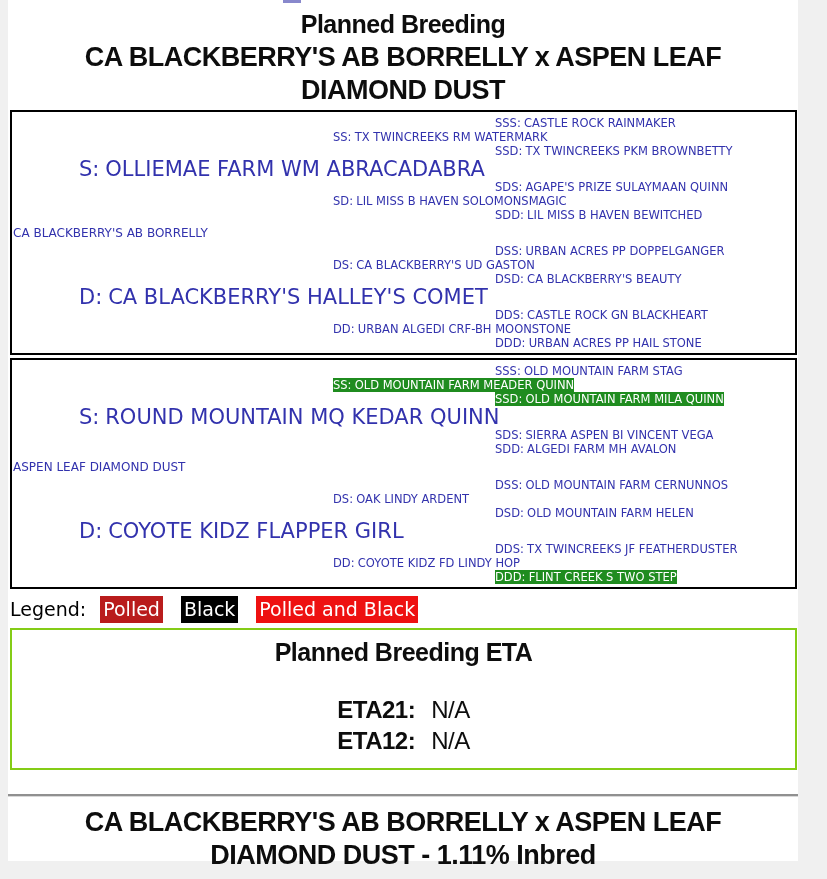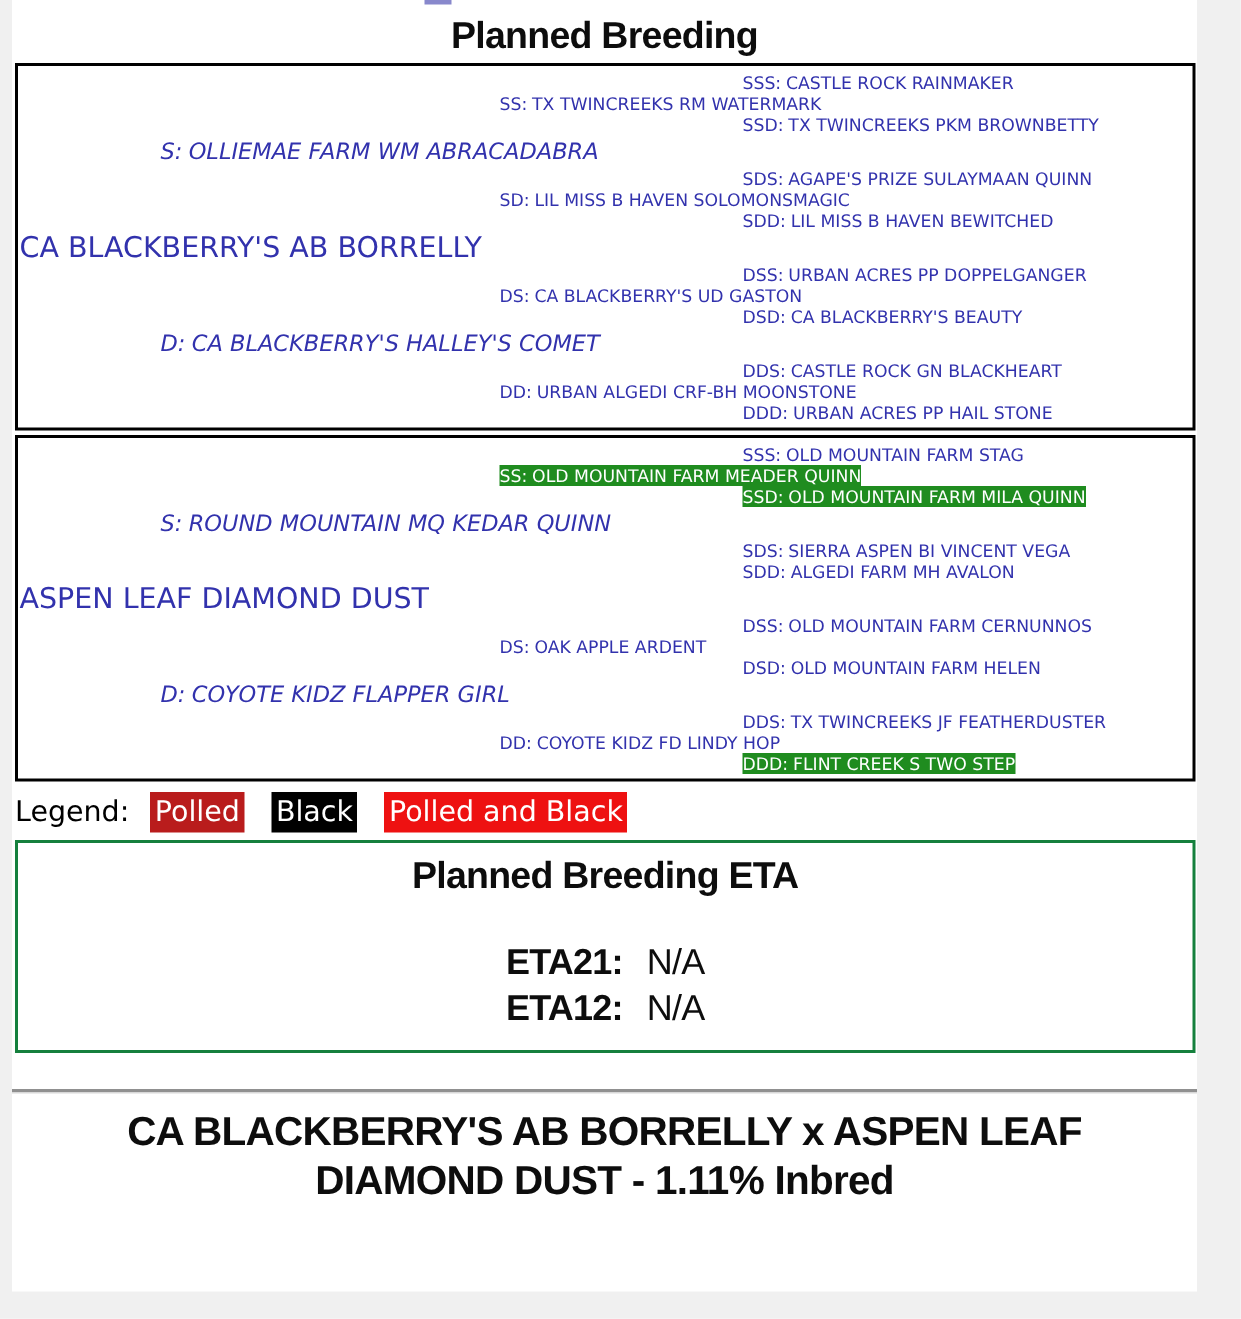--- a/index.html
+++ b/index.html
@@ -50,22 +50,22 @@
   .ped-box {
     margin: 3px 1px 0 2px;
     border: 2px solid #000;
     background: #fff;
     padding: 4px 0 3px 0;
     overflow: hidden;
   }
   .ped-row { white-space: nowrap; }
   .ped-row.gen3 { font-size: 11.5px; line-height: 14px; padding-left: 483px; }
   .ped-row.gen2 { font-size: 11.5px; line-height: 14px; padding-left: 321px; }
-  .ped-row.gen1 { font-size: 15px; line-height: 22px; padding-left: 95px; font-style: italic; }
-  .ped-row.gen0 { font-size: 19px; line-height: 22px; padding-left: 1px; }
+  .ped-row.gen1 { font-size: 21px; line-height: 22px; padding-left: 67px; }
+  .ped-row.gen0 { font-size: 12px; line-height: 22px; padding-left: 1px; }
   .ped-link {
     color: #3232ad;
     text-decoration: none;
     cursor: pointer;
   }
   .ped-link[data-highlight="polled"] { background: #1f8c1f; color: #ffffff; }
   .ped-label { margin-right: 0.28em; }
   .ped-label:empty { margin-right: 0; }
   
   .legend {
@@ -78,21 +78,21 @@
   .legend-label { display: inline-block; margin-right: 14px; }
   .legend-chip {
     display: inline-block;
     color: #ffffff;
     padding: 0px 3px 1px 3px;
     margin-right: 18px;
   }
   
   .eta-box {
     margin: 2px 1px 4px 2px;
-    border: 2px solid #15803d;
+    border: 2px solid #84cc16;
     background: #fff;
     text-align: center;
     font-family: "Liberation Sans", sans-serif;
     color: #0d0d0d;
     padding: 8px 0 12px 0;
   }
   .eta-title {
     font-size: 25px;
     font-weight: bold;
     letter-spacing: -0.5px;
@@ -123,20 +123,21 @@
 </style>
 </head>
 <body>
 
 <div class="content-col">
 
   <div class="top-fragment"></div>
 
   <div class="page-header">
     <div class="h-title">Planned Breeding</div>
+    <div class="h-pairing">CA BLACKBERRY'S AB BORRELLY x ASPEN LEAF DIAMOND DUST</div>
   </div>
 
   <div class="ped-box">
     <div class="ped-row gen3"><span class="ped-link" data-highlight="none"><span class="ped-label">SSS:</span><span>CASTLE ROCK RAINMAKER</span></span></div>
     <div class="ped-row gen2"><span class="ped-link" data-highlight="none"><span class="ped-label">SS:</span><span>TX TWINCREEKS RM WATERMARK</span></span></div>
     <div class="ped-row gen3"><span class="ped-link" data-highlight="none"><span class="ped-label">SSD:</span><span>TX TWINCREEKS PKM BROWNBETTY</span></span></div>
     <div class="ped-row gen1"><span class="ped-link" data-highlight="none"><span class="ped-label">S:</span><span>OLLIEMAE FARM WM ABRACADABRA</span></span></div>
     <div class="ped-row gen3"><span class="ped-link" data-highlight="none"><span class="ped-label">SDS:</span><span>AGAPE'S PRIZE SULAYMAAN QUINN</span></span></div>
     <div class="ped-row gen2"><span class="ped-link" data-highlight="none"><span class="ped-label">SD:</span><span>LIL MISS B HAVEN SOLOMONSMAGIC</span></span></div>
     <div class="ped-row gen3"><span class="ped-link" data-highlight="none"><span class="ped-label">SDD:</span><span>LIL MISS B HAVEN BEWITCHED</span></span></div>
@@ -152,21 +153,21 @@
 
   <div class="ped-box">
     <div class="ped-row gen3"><span class="ped-link" data-highlight="none"><span class="ped-label">SSS:</span><span>OLD MOUNTAIN FARM STAG</span></span></div>
     <div class="ped-row gen2"><span class="ped-link" data-highlight="polled"><span class="ped-label">SS:</span><span>OLD MOUNTAIN FARM MEADER QUINN</span></span></div>
     <div class="ped-row gen3"><span class="ped-link" data-highlight="polled"><span class="ped-label">SSD:</span><span>OLD MOUNTAIN FARM MILA QUINN</span></span></div>
     <div class="ped-row gen1"><span class="ped-link" data-highlight="none"><span class="ped-label">S:</span><span>ROUND MOUNTAIN MQ KEDAR QUINN</span></span></div>
     <div class="ped-row gen3"><span class="ped-link" data-highlight="none"><span class="ped-label">SDS:</span><span>SIERRA ASPEN BI VINCENT VEGA</span></span></div>
     <div class="ped-row gen3"><span class="ped-link" data-highlight="none"><span class="ped-label">SDD:</span><span>ALGEDI FARM MH AVALON</span></span></div>
     <div class="ped-row gen0"><span class="ped-link" data-highlight="none"><span class="ped-label"></span><span>ASPEN LEAF DIAMOND DUST</span></span></div>
     <div class="ped-row gen3"><span class="ped-link" data-highlight="none"><span class="ped-label">DSS:</span><span>OLD MOUNTAIN FARM CERNUNNOS</span></span></div>
-    <div class="ped-row gen2"><span class="ped-link" data-highlight="none"><span class="ped-label">DS:</span><span>OAK APPLE ARDENT</span></span></div>
+    <div class="ped-row gen2"><span class="ped-link" data-highlight="none"><span class="ped-label">DS:</span><span>OAK LINDY ARDENT</span></span></div>
     <div class="ped-row gen3"><span class="ped-link" data-highlight="none"><span class="ped-label">DSD:</span><span>OLD MOUNTAIN FARM HELEN</span></span></div>
     <div class="ped-row gen1"><span class="ped-link" data-highlight="none"><span class="ped-label">D:</span><span>COYOTE KIDZ FLAPPER GIRL</span></span></div>
     <div class="ped-row gen3"><span class="ped-link" data-highlight="none"><span class="ped-label">DDS:</span><span>TX TWINCREEKS JF FEATHERDUSTER</span></span></div>
     <div class="ped-row gen2"><span class="ped-link" data-highlight="none"><span class="ped-label">DD:</span><span>COYOTE KIDZ FD LINDY HOP</span></span></div>
     <div class="ped-row gen3"><span class="ped-link" data-highlight="polled"><span class="ped-label">DDD:</span><span>FLINT CREEK S TWO STEP</span></span></div>
   </div>
 
   <div class="legend">
     <span class="legend-label">Legend:</span><span class="legend-chip" style="background:#b91c1c">Polled</span><span class="legend-chip" style="background:#000000">Black</span><span class="legend-chip" style="background:#ee1111">Polled and Black</span>
   </div>

